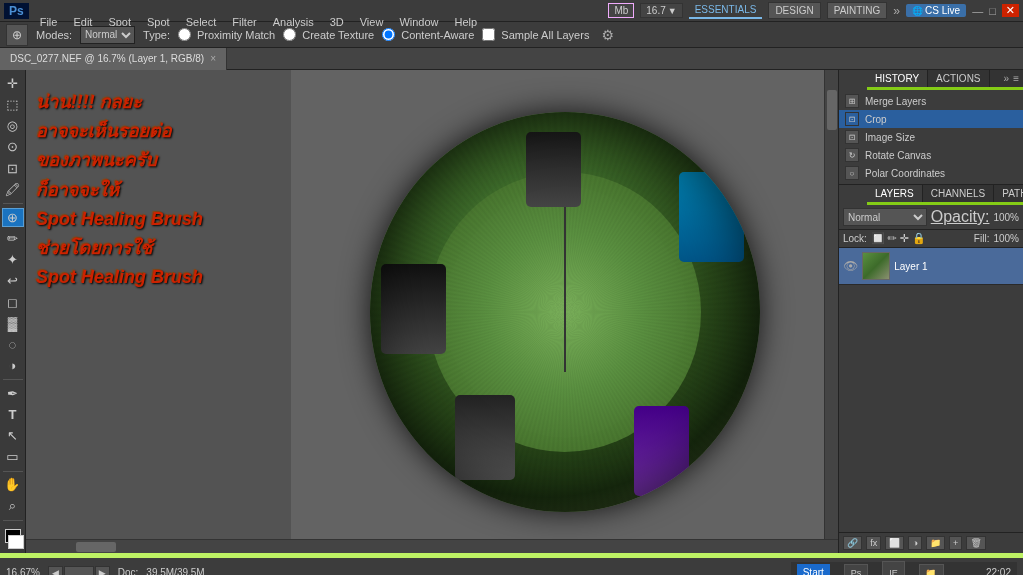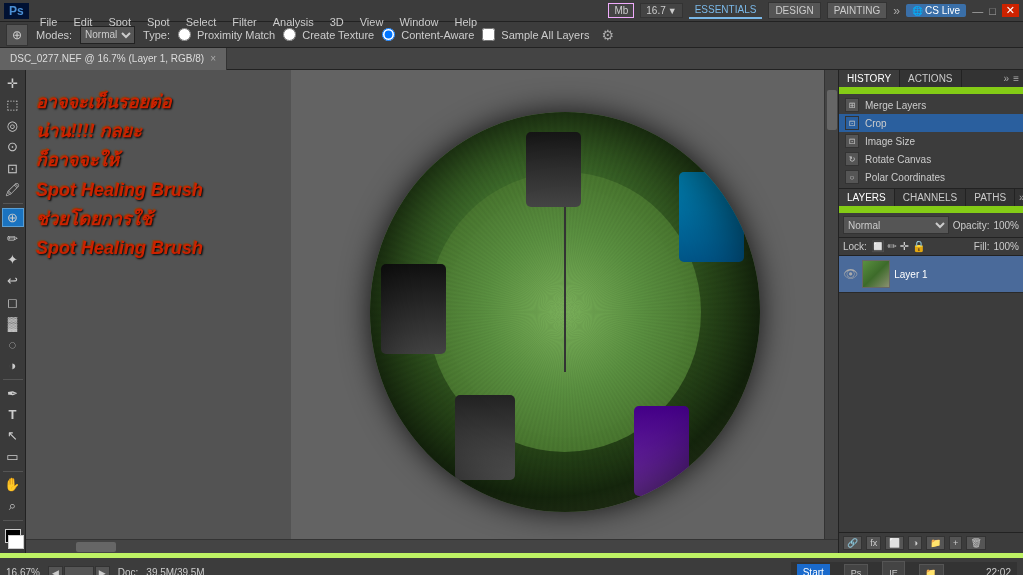--- a/index.html
+++ b/index.html
@@ -48,35 +48,35 @@
     .figure-left { top: 35%; left: 5%; background: linear-gradient(#111, #555); }
     .figure-right { top: 20%; right: 5%; background: linear-gradient(#0099cc, #006699); }
     .figure-bottom-left { bottom: 5%; left: 25%; background: linear-gradient(#222, #444); }
     .figure-bottom-right { bottom: 2%; right: 20%; background: linear-gradient(#553399, #8844aa); }
 
     
     #right-panels { width: 185px; background: #3c3c3c; border-left: 1px solid #222; display: flex; flex-direction: column; }
 
     
     #history-panel { border-bottom: 1px solid #222; }
-    .panel-tabs { display: flex; background: #333; border-bottom: 7px solid #84cc16; }
+    .panel-tabs { display: flex; background: #333; border-bottom: 3px solid #84cc16; margin-left: 28px; }
     .panel-tab { padding: 3px 8px; font-size: 10px; color: #ccc; cursor: pointer; border-right: 1px solid #222; }
     .panel-tab.active { background: #3c3c3c; color: #fff; }
     .panel-tab-icons { margin-left: auto; display: flex; align-items: center; gap: 4px; padding: 0 4px; }
     .panel-icon-btn { color: #aaa; font-size: 10px; cursor: pointer; }
     .history-items { padding: 2px 0; }
     .history-item { display: flex; align-items: center; padding: 2px 6px; gap: 6px; font-size: 10px; color: #ccc; cursor: pointer; }
     .history-item.active { background: #2a5f9e; }
     .history-icon { width: 14px; height: 14px; background: #555; border: 1px solid #333; display: flex; align-items: center; justify-content: center; font-size: 8px; }
 
     
     #layers-panel { flex: 1; display: flex; flex-direction: column; }
     .layers-controls { display: flex; align-items: center; padding: 3px 4px; gap: 4px; border-bottom: 1px solid #222; }
     .layers-select { background: #555; color: #ccc; border: 1px solid #333; font-size: 10px; height: 18px; flex: 1; }
-    .opacity-label { font-size: 10px; color: #ccc; }
+    .opacity-label { font-size: 16px; color: #ccc; text-decoration: underline; }
     .opacity-value { color: #ccc; font-size: 10px; }
     .lock-row { display: flex; align-items: center; padding: 2px 4px; gap: 4px; border-bottom: 1px solid #222; font-size: 10px; color: #ccc; }
     .lock-icons { display: flex; gap: 3px; }
     .lock-icon { font-size: 11px; cursor: pointer; }
     .fill-label { margin-left: auto; font-size: 10px; }
     .fill-value { font-size: 10px; color: #ccc; }
     .layer-item { display: flex; align-items: center; padding: 4px 4px; gap: 4px; border-bottom: 1px solid #2a2a2a; background: #4a6a9a; }
     .layer-thumb { width: 28px; height: 28px; background: linear-gradient(135deg, #5a9040 0%, #3d6b2a 50%, #8a9070 100%); border: 1px solid #666; }
     .layer-name { font-size: 10px; color: #fff; }
     .layer-visibility { color: #aaa; font-size: 12px; cursor: pointer; }
@@ -204,22 +204,23 @@
     <div class="tool-btn" title="Zoom">⌕</div>
     <div class="tool-separator"></div>
 
     <div style="width:16px;height:16px;background:#000;border:1px solid #ccc;position:relative;margin-top:4px;"></div>
     <div style="width:16px;height:16px;background:#fff;border:1px solid #ccc;position:relative;margin-top:-10px;margin-left:6px;"></div>
   </div>
 
   <div id="canvas-area">
 
     <div id="annotation-panel">
+      <div class="thai-text">น่าน!!!! กลยะ</div>
       <div class="thai-text">อาจจะเห็นรอยต่อ</div>
-      <div class="thai-text">น่าน!!!! กลยะ</div>
+      <div class="thai-text">ของภาพนะครับ</div>
       <div class="thai-text">ก็อาจจะให้</div>
       <div class="thai-text">Spot Healing Brush</div>
       <div class="thai-text">ช่วยโดยการใช้</div>
       <div class="thai-text">Spot Healing Brush</div>
     </div>
 
     <div id="circular-img">
       <div class="circle-img">
         <div class="circle-inner"></div>
 

